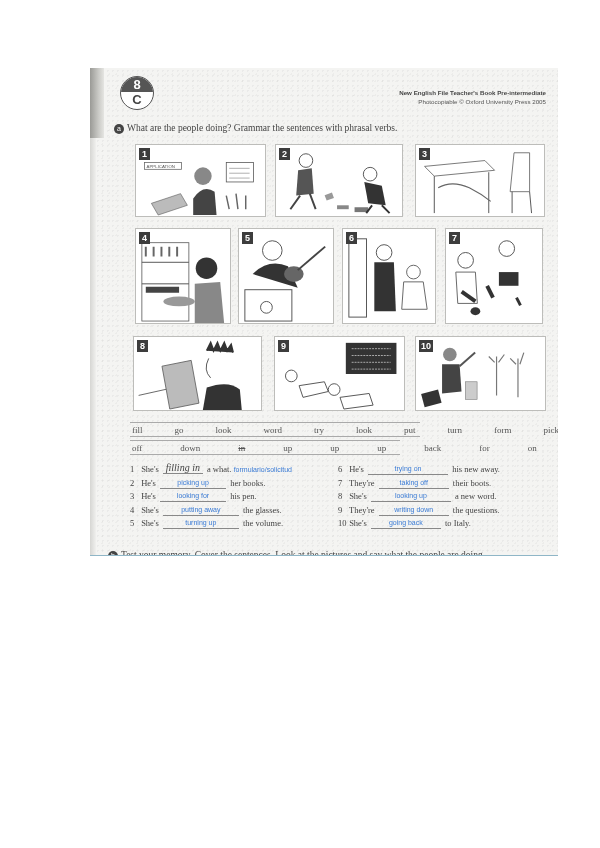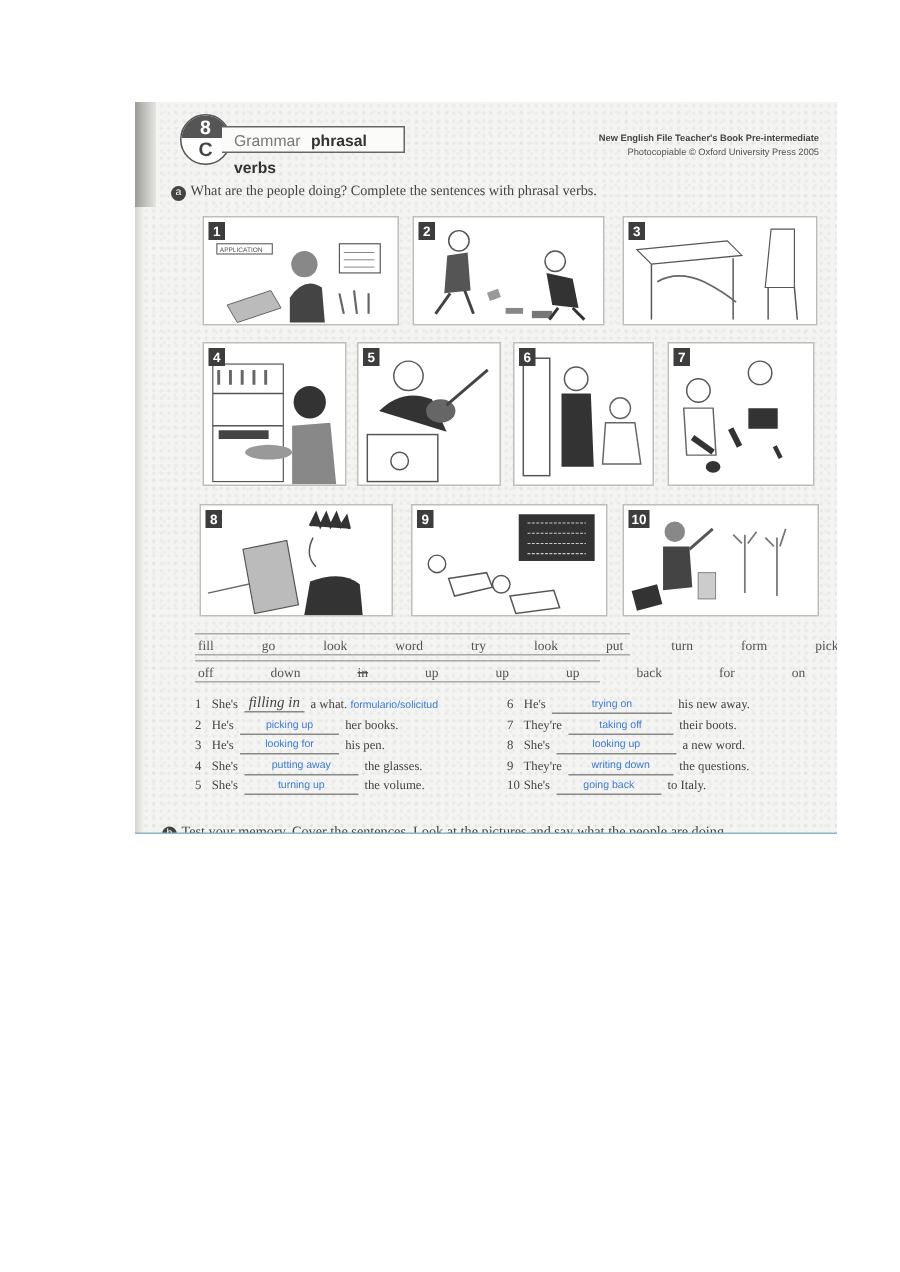--- a/index.html
+++ b/index.html
@@ -87,31 +87,27 @@
 <body>
 
 <div class="scan">
   <div class="binding"></div>
   <div class="binding2"></div>
 
   <div class="unit-badge">
     <div class="top">8</div>
     <div class="bot">C</div>
   </div>
-  <div class="title-box">
-    <span class="g">Grammar</span>
-    <span class="p">phrasal verbs</span>
-  </div>
   <div class="pubinfo">
     <div class="l1">New English File Teacher's Book Pre-intermediate</div>
     <div>Photocopiable © Oxford University Press 2005</div>
   </div>
 
   <div class="instr">
-    <span class="bullet">a</span><span>What are the people doing? Complete the sentences with phrasal verbs.</span>
+    <span class="bullet">a</span><span>What are the people doing? Grammar the sentences with phrasal verbs.</span>
   </div>
 
   <div class="panel" style="left:45px;top:76px;width:131px;height:73px;">
     <svg viewBox="0 0 131 73">
       <rect x="8" y="18" width="38" height="7" fill="none" stroke="#666" stroke-width="0.8"></rect>
       <text x="10" y="24" font-size="4.5" fill="#555" font-family="Liberation Sans, sans-serif">APPLICATION</text>
       <circle cx="68" cy="32" r="9" fill="#888"></circle>
         <path d="M58 55 Q68 40 80 48 L82 72 L58 72Z" fill="#444"></path>
       <path d="M15 60 L45 50 L52 62 L22 72Z" fill="#bbb" stroke="#555" stroke-width="0.6"></path>
       <rect x="92" y="18" width="28" height="20" fill="#fff" stroke="#555" stroke-width="0.8"></rect>

